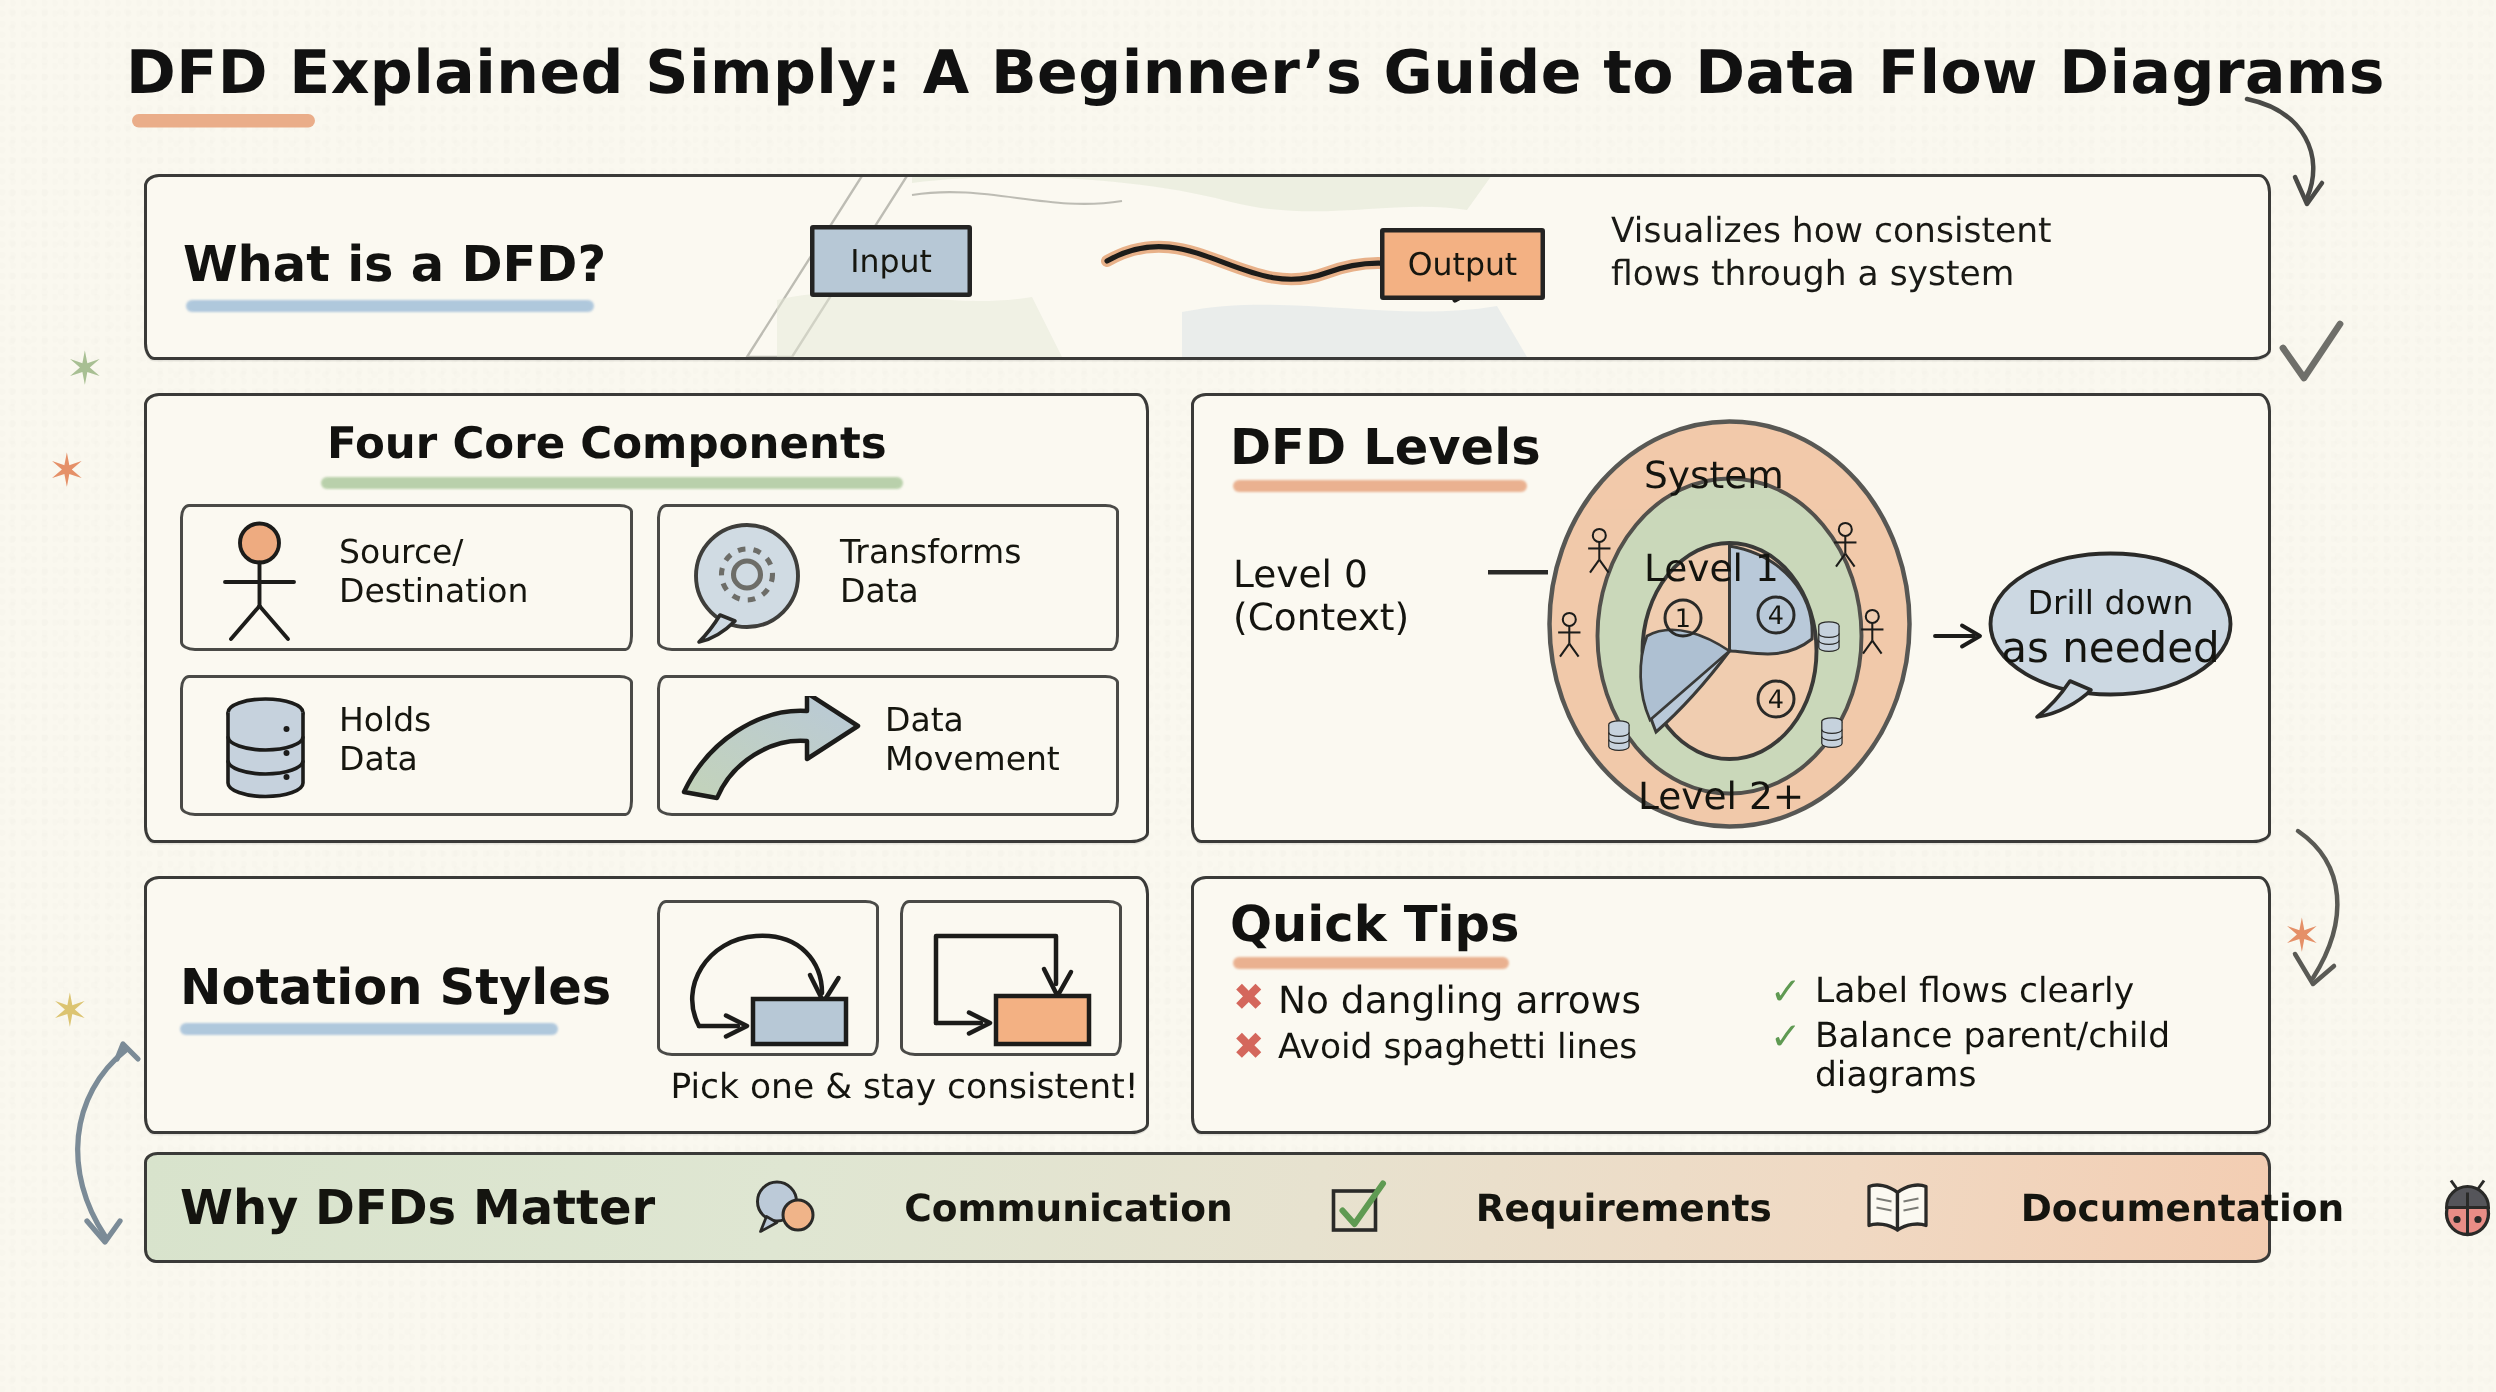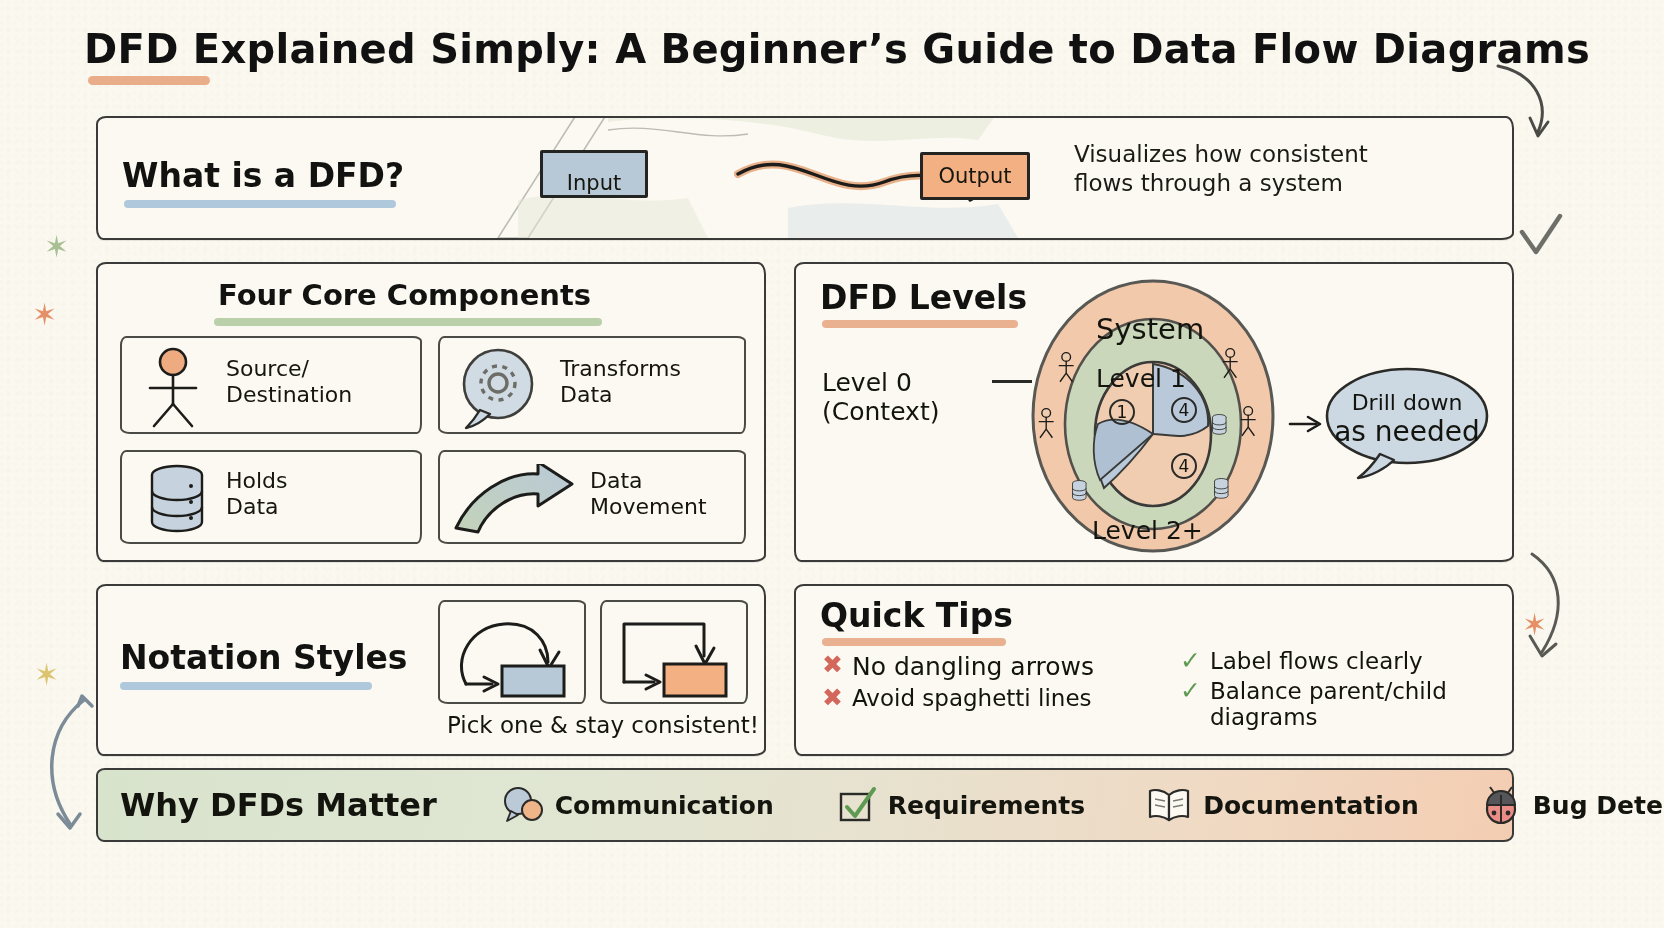--- a/index.html
+++ b/index.html
@@ -61,21 +61,21 @@
   .ul-green  { background: #a9c79a; }
   .ul-orange { background: #e6a079; }
 
   .body-txt { font-size: 21px; line-height: 1.25; color: #1a1a16; }
   .lab { font-size: 22px; line-height: 1.2; color: #16160f; }
 
   
   .box-blue {
     background: #b7c8d6; border: 3px solid #242423;
     border-radius: 2px;
-    display:flex; align-items:flex-end; justify-content:center;
+    display:flex; align-items:center; justify-content:center;
     font-size: 21px; color: #16160f;
   }
   .box-orange {
     background: #f3b183; border: 3px solid #242423;
     border-radius: 2px;
     display:flex; align-items:center; justify-content:center;
     font-size: 21px; color: #16160f;
   }
 
   .star { position: absolute; font-size: 30px; line-height: 1; }
@@ -86,21 +86,21 @@
 
   
   #bottombar {
     position:absolute; left: 96px; top: 768px; width: 1418px; height: 74px;
     border: 2.5px solid #3a3a38;
     border-radius: 9px 7px 10px 8px / 7px 10px 8px 9px;
     background: linear-gradient(100deg,#d8e3cc 0%, #dfe6d2 30%, #e7e2cf 55%, #f0d9c3 80%, #f3cdb2 100%);
     display:flex; align-items:center;gap:28px;
   }
   .bb-item { display:flex; align-items:center; gap: 10px; }
-  .bb-label { font-size: 25px; font-weight: 600; color:#15150f; white-space: nowrap; }
+  .bb-label { font-size: 25px; font-weight: 600; color:#15150f; white-space: nowrap; margin-left: 48px; }
 </style>
 </head>
 <body>
 
 <div id="root">
 
   <div id="title" class="hand">DFD Explained Simply: A Beginner’s Guide to Data Flow Diagrams</div>
   <div id="title-underline"></div>
 
   <svg style="position:absolute;left:1490px;top:58px;width:80px;height:90px">
@@ -301,21 +301,21 @@
           </g>
         <g transform="translate(216,204) scale(0.52)">
             <ellipse cx="14" cy="6" rx="13" ry="5"></ellipse>
             <path d="M1 6 L1 34 A13 5 0 0 0 27 34 L27 6"></path>
             <path d="M1 16 A13 5 0 0 0 27 16" fill="none"></path>
             <path d="M1 25 A13 5 0 0 0 27 25" fill="none"></path>
           </g>
       </g>
     </svg>
 
-    <div class="hand" style="position:absolute;left:300px;top:48px;font-size:29px">System</div>
+    <div class="hand" style="position:absolute;left:300px;top:38px;font-size:25px">System</div>
     <div class="hand" style="position:absolute;left:300px;top:100px;font-size:25px">Level 1</div>
     <div class="hand" style="position:absolute;left:296px;top:252px;font-size:25px">Level 2+</div>
 
     <svg style="position:absolute;left:492px;top:146px;width:40px;height:26px">
       <line x1="2" y1="14" x2="28" y2="14" stroke="#1c1c1a" stroke-width="2.6" stroke-linecap="round"></line>
       <path d="M20 7 L32 14 L20 21" fill="none" stroke="#1c1c1a" stroke-width="2.6" stroke-linecap="round" stroke-linejoin="round"></path>
     </svg>
 
     <div style="position:absolute;left:528px;top:102px;width:166px;height:104px">
       <svg style="position:absolute;inset:0;width:166px;height:118px">

